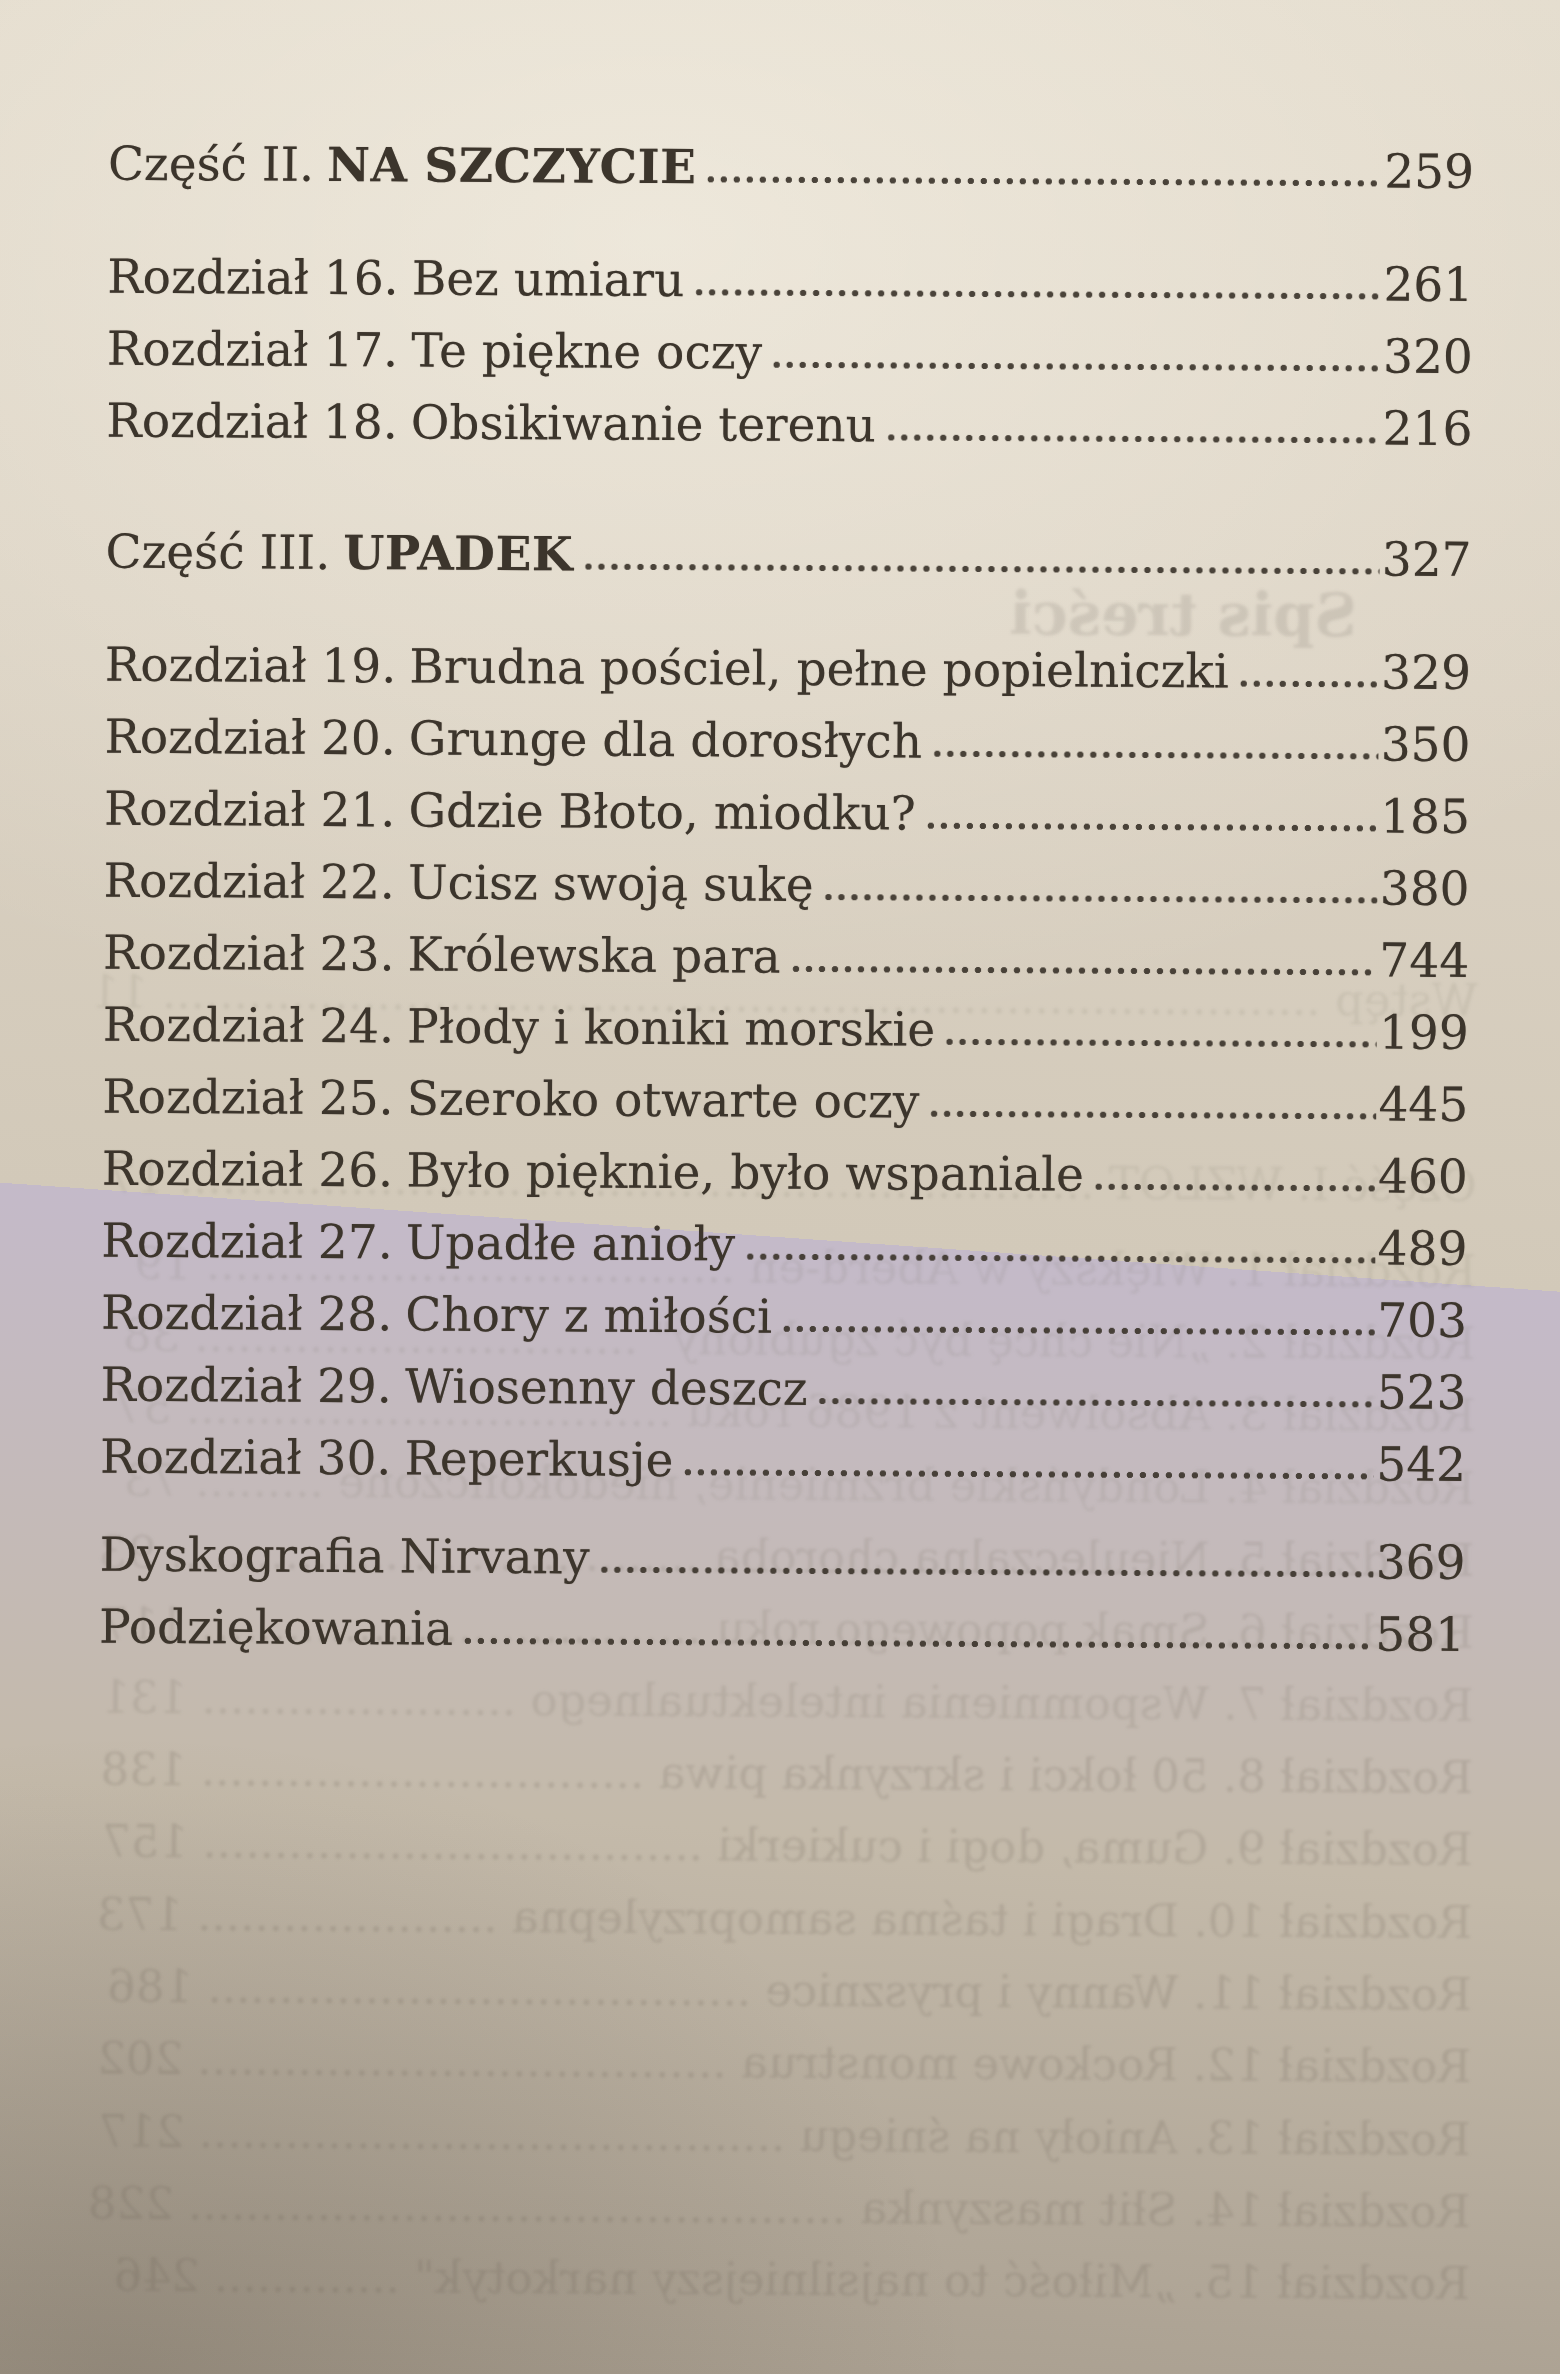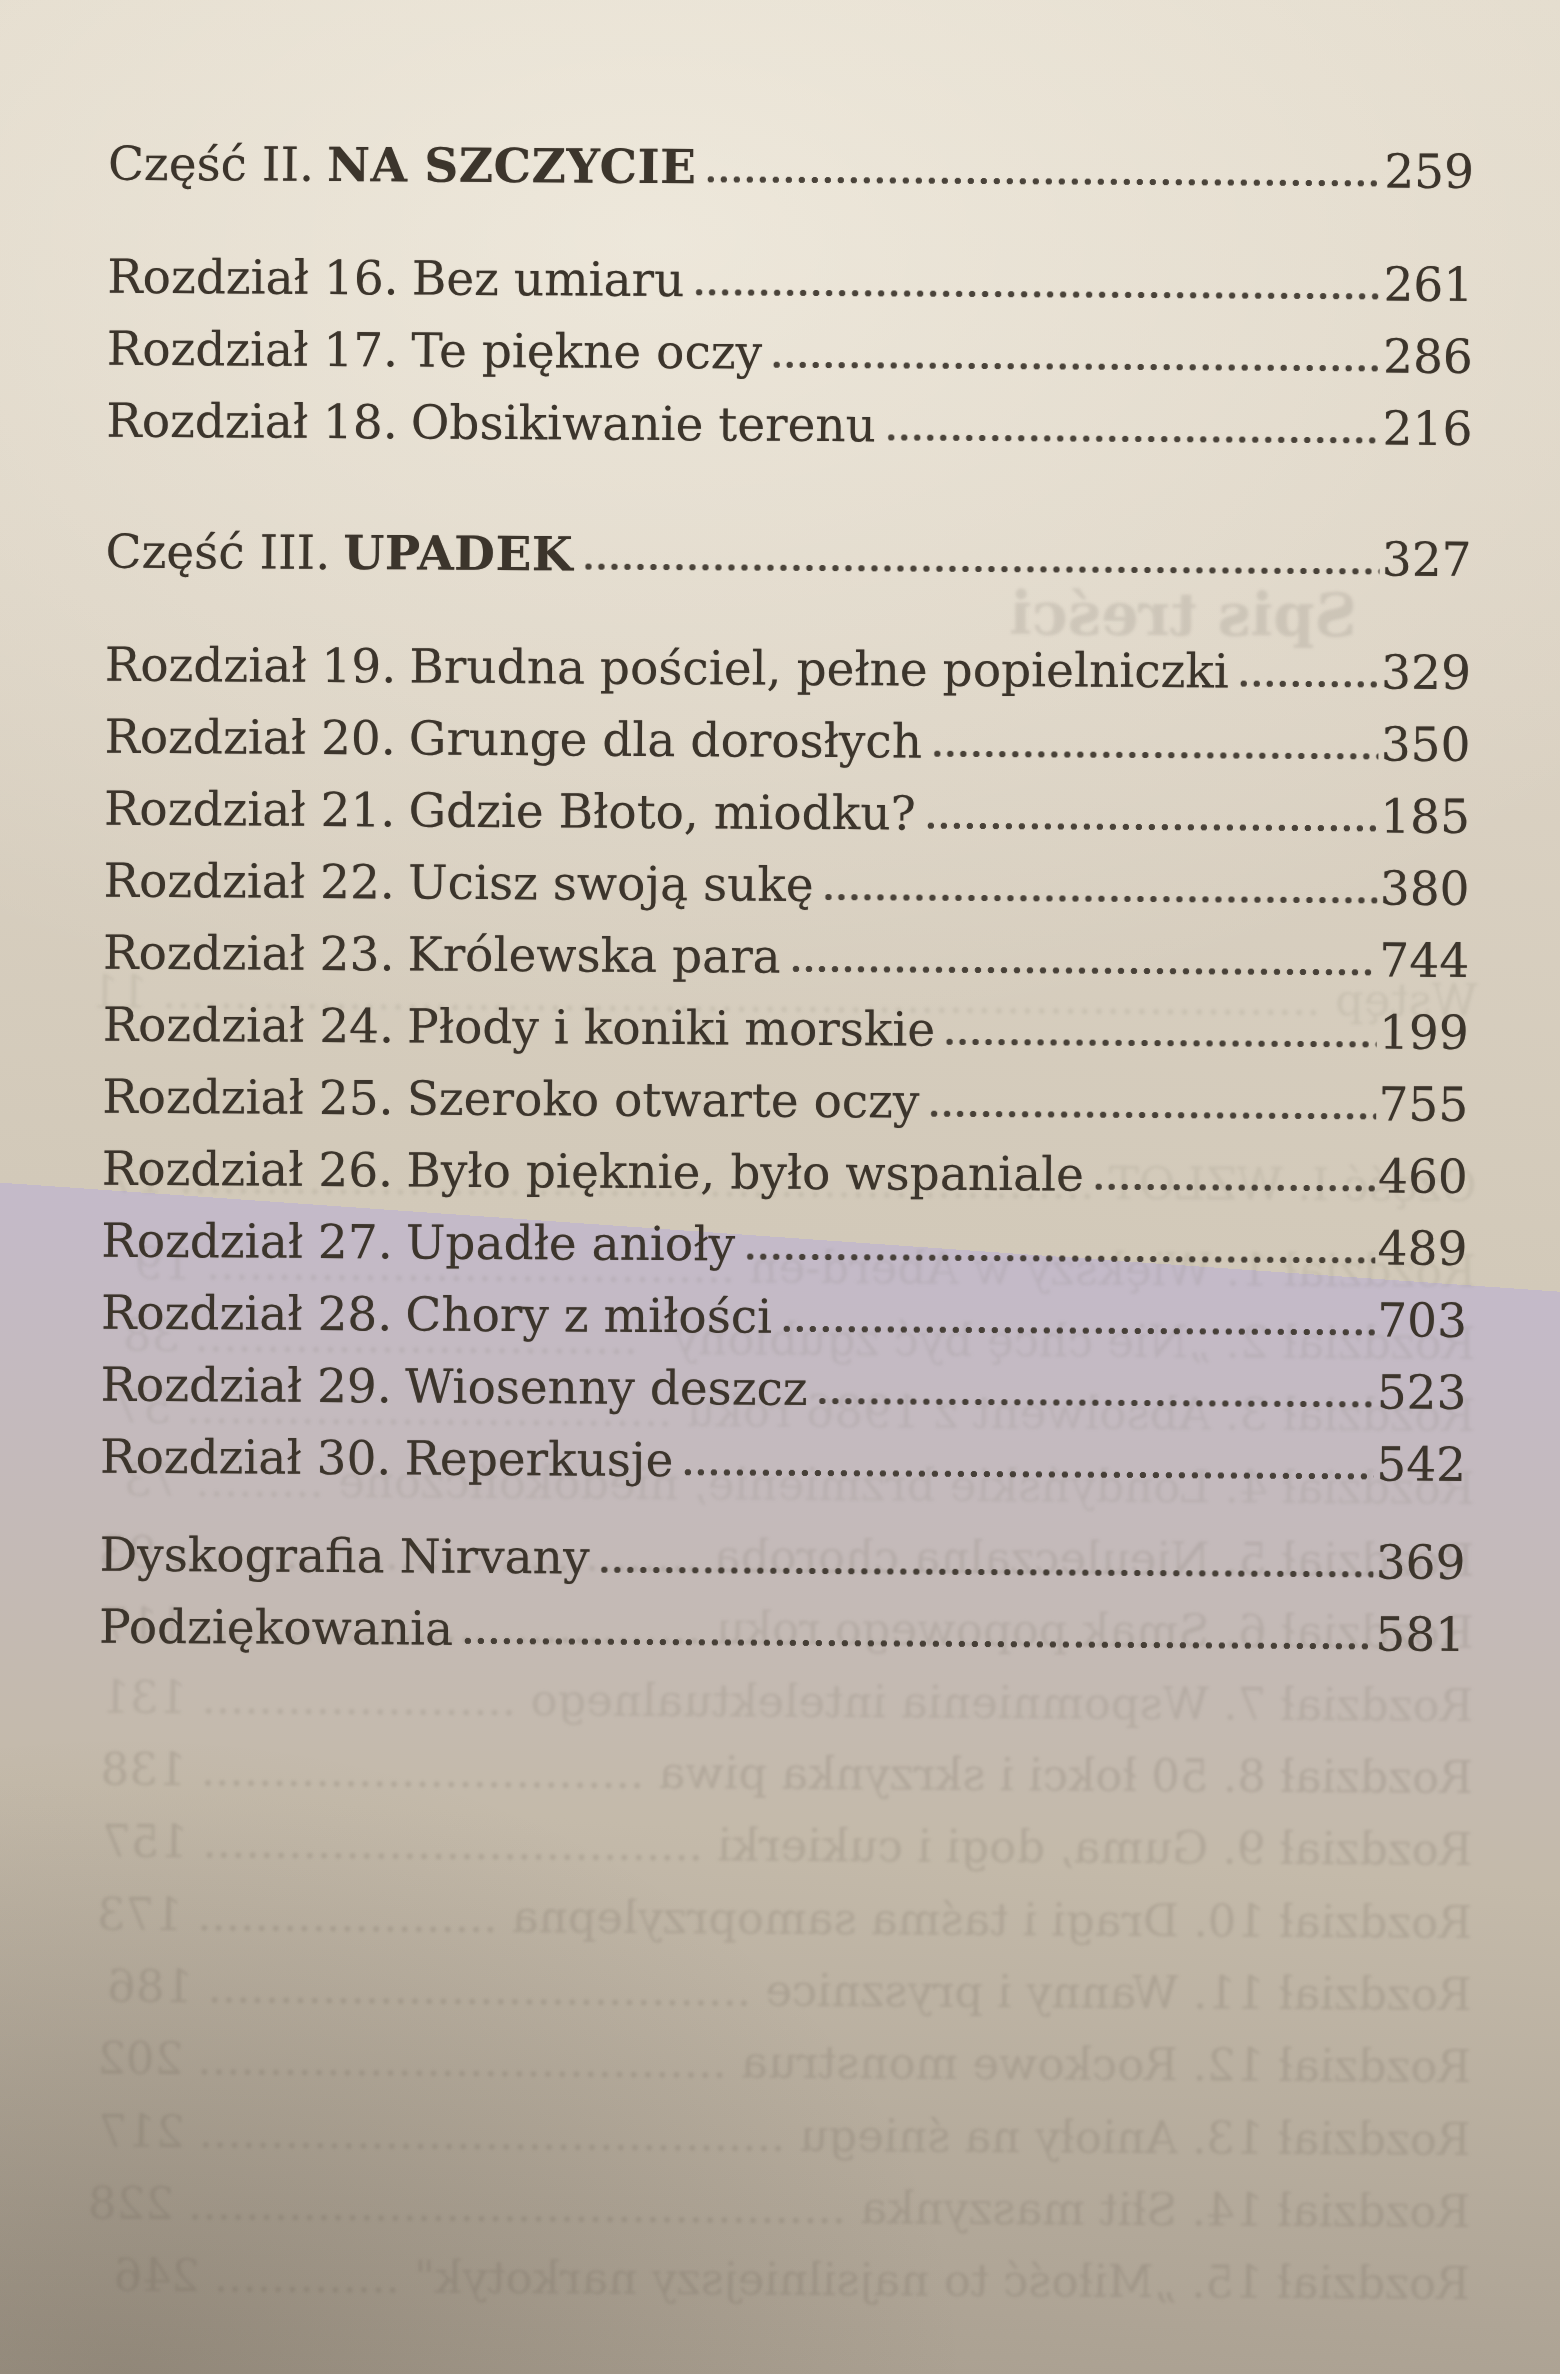--- a/index.html
+++ b/index.html
@@ -135,21 +135,21 @@
     <div class="row chapter">
     <span class="label">Rozdział 16.</span>
     <span class="title">Bez umiaru</span>
     <span class="dots"></span>
     <span class="pagenum">261</span>
   </div>
     <div class="row chapter">
     <span class="label">Rozdział 17.</span>
     <span class="title">Te piękne oczy</span>
     <span class="dots"></span>
-    <span class="pagenum">286</span>
+    <span class="pagenum">320</span>
   </div>
     <div class="row chapter">
     <span class="label">Rozdział 18.</span>
     <span class="title">Obsikiwanie terenu</span>
     <span class="dots"></span>
     <span class="pagenum">216</span>
   </div>
     <div class="row part">
     <span class="label">Część III.</span>
     <span class="title">UPADEK</span>
@@ -189,21 +189,21 @@
     <div class="row chapter">
     <span class="label">Rozdział 24.</span>
     <span class="title">Płody i koniki morskie</span>
     <span class="dots"></span>
     <span class="pagenum">199</span>
   </div>
     <div class="row chapter">
     <span class="label">Rozdział 25.</span>
     <span class="title">Szeroko otwarte oczy</span>
     <span class="dots"></span>
-    <span class="pagenum">755</span>
+    <span class="pagenum">445</span>
   </div>
     <div class="row chapter">
     <span class="label">Rozdział 26.</span>
     <span class="title">Było pięknie, było wspaniale</span>
     <span class="dots"></span>
     <span class="pagenum">460</span>
   </div>
     <div class="row chapter">
     <span class="label">Rozdział 27.</span>
     <span class="title">Upadłe anioły</span>

